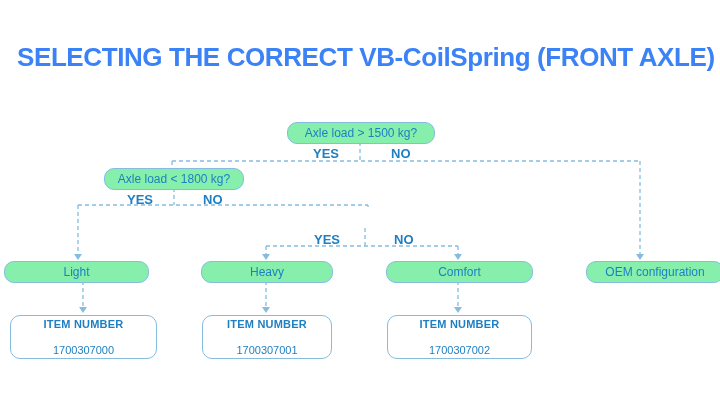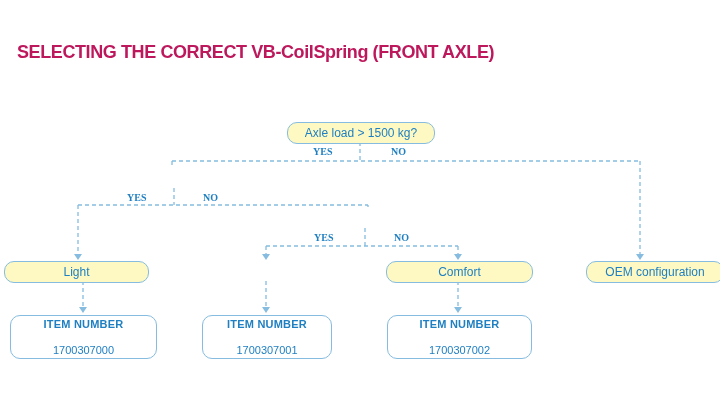--- a/index.html
+++ b/index.html
@@ -1,40 +1,40 @@
 <!DOCTYPE html>
 <html style="--blue: #1e7fc2; --line: #85bcdf;"><head>
 <meta charset="utf-8">
 <style>
   html,body{margin:0;padding:0;background:#fff;}
   .canvas{
     position:relative;width:720px;height:405px;background:#fff;
     font-family:"Liberation Sans",sans-serif;overflow:hidden;
   }
   .title{
-    position:absolute;left:17px;top:42px;font-size:18px;font-weight:bold;
-    color:#be185d;letter-spacing:-0.4px;white-space:nowrap;
+    position:absolute;left:17px;top:42px;font-size:26px;font-weight:bold;
+    color:#3b82f6;letter-spacing:-0.4px;white-space:nowrap;
   }
   svg.connectors{position:absolute;left:0;top:0;z-index:0;color:var(--line,#85bcdf);}
   .node{
-    position:absolute;z-index:1;height:20px;background:#fef9c3;
+    position:absolute;z-index:1;height:20px;background:#86efac;
     border:1.2px solid var(--line,#85bcdf);border-radius:10px;
     display:flex;align-items:center;justify-content:center;
     color:var(--blue,#1e7fc2);font-size:12px;white-space:nowrap;
   }
   .d1{left:287px;top:122px;width:146px}
   .d2{left:104px;top:168px;width:138px}
   .d3{left:277px;top:208px;width:182px}
   .r1{left:4px;top:261px;width:143px}
   .r2{left:201px;top:261px;width:130px}
   .r3{left:386px;top:261px;width:145px}
   .r4{left:586px;top:261px;width:136px}
   .yn{
-    position:absolute;z-index:1;font-size:10px;font-weight:bold;
-    color:var(--blue,#1e7fc2);white-space:nowrap;font-family:Liberation Serif, serif;
+    position:absolute;z-index:1;font-size:13px;font-weight:bold;
+    color:var(--blue,#1e7fc2);white-space:nowrap;
   }
   .yes1{left:313px;top:146px}
   .no1{left:391px;top:146px}
   .yes2{left:127px;top:192px}
   .no2{left:203px;top:192px}
   .yes3{left:314px;top:232px}
   .no3{left:394px;top:232px}
   .item{
     position:absolute;z-index:1;top:315px;height:42px;background:#fff;
     border:1.2px solid var(--line,#85bcdf);border-radius:10px;
@@ -84,28 +84,34 @@
       <polygon points="454,307 462,307 458,313"></polygon>
     </g>
   </svg>
 
   <div class="node d1">
     <span>Axle load &gt; 1500 kg?</span>
   </div>
   <span class="yn yes1">YES</span>
   <span class="yn no1">NO</span>
 
+  <div class="node d2">
+    <span>Axle load &lt; 1800 kg?</span>
+  </div>
   <span class="yn yes2">YES</span>
   <span class="yn no2">NO</span>
 
   <span class="yn yes3">YES</span>
   <span class="yn no3">NO</span>
 
   <div class="node r1">
     <span>Light</span>
+  </div>
+  <div class="node r2">
+    <span>Heavy</span>
   </div>
   <div class="node r3">
     <span>Comfort</span>
   </div>
   <div class="node r4">
     <span>OEM configuration</span>
   </div>
 
   <div class="item i1">
     <span class="hdr">ITEM NUMBER</span>

